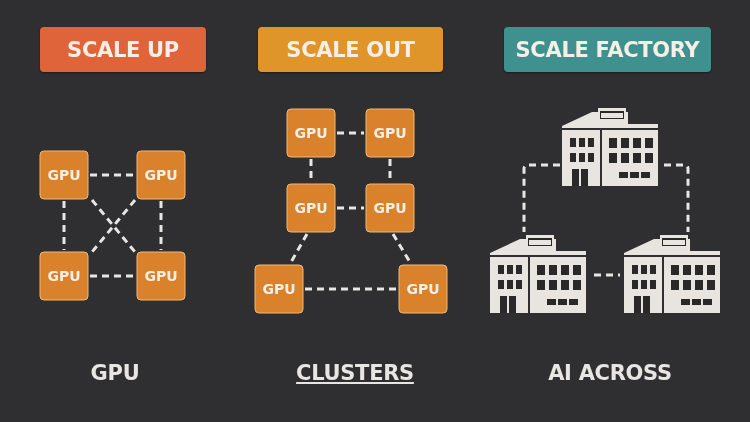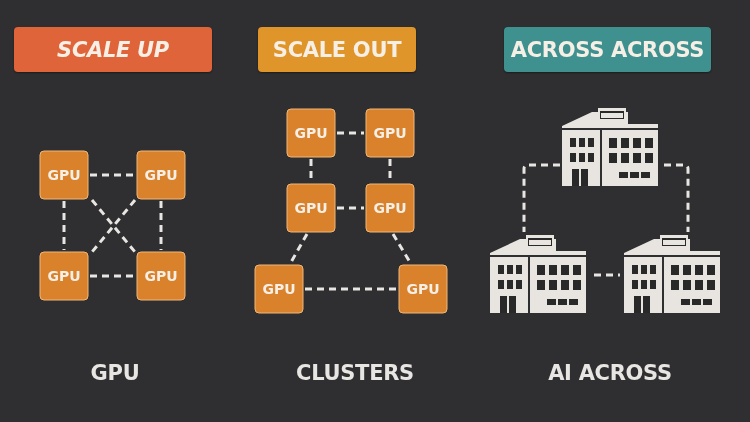--- a/index.html
+++ b/index.html
@@ -10,41 +10,41 @@
     position:relative;
   }
   .pill {
     position:absolute; top:27px; height:45px;
     border-radius:4px;
     color:#f6efe6; font-weight:bold; font-size:21px;
     display:flex; align-items:center; justify-content:center;
     letter-spacing:-0.3px;
     box-shadow:0 1px 2px rgba(0,0,0,0.4);
   }
-  #pill-up { left:14px; width:198px;font-style:italic; }
-  #pill-out { left:258px; width:158px; }
+  #pill-up { left:40px; width:166px; }
+  #pill-out { left:258px; width:185px; }
   #pill-across { left:504px; width:207px; }
   svg.diagram { position:absolute; left:0; top:0; }
   .label {
     position:absolute; top:357px; height:32px;
     color:#e8e6e2; font-size:21px; font-weight:bold;
     display:flex; align-items:center; justify-content:center;
     letter-spacing:-0.3px;
   }
   #label-gpu { left:45px; width:140px; }
-  #label-clusters { left:270px; width:170px; }
+  #label-clusters { left:270px; width:170px;text-decoration:underline; }
   #label-factory { left:515px; width:190px; }
   .gpu-text { font-family:"DejaVu Sans", sans-serif; font-weight:bold; font-size:14px; fill:#f6efe6; }
 </style>
 </head>
 <body style="background: rgb(47, 46, 48);">
 
 <div class="pill" id="pill-up" style="background: rgb(224, 100, 58);">SCALE UP</div>
 <div class="pill" id="pill-out" style="background: rgb(224, 149, 42);">SCALE OUT</div>
-<div class="pill" id="pill-across" style="background: rgb(63, 145, 144);">ACROSS ACROSS</div>
+<div class="pill" id="pill-across" style="background: rgb(63, 145, 144);">SCALE FACTORY</div>
 
 <svg class="diagram" width="750" height="422">
 
   <g id="links">
       <line x1="90" y1="175" x2="135" y2="175" stroke="#e8e6e2" stroke-width="3" stroke-dasharray="7 5"></line>
       <line x1="90" y1="276" x2="135" y2="276" stroke="#e8e6e2" stroke-width="3" stroke-dasharray="7 5"></line>
       <line x1="64" y1="201" x2="64" y2="250" stroke="#e8e6e2" stroke-width="3" stroke-dasharray="7 5"></line>
       <line x1="161" y1="201" x2="161" y2="250" stroke="#e8e6e2" stroke-width="3" stroke-dasharray="7 5"></line>
       <line x1="92" y1="200" x2="135" y2="252" stroke="#e8e6e2" stroke-width="3" stroke-dasharray="7 5"></line>
       <line x1="135" y1="200" x2="92" y2="252" stroke="#e8e6e2" stroke-width="3" stroke-dasharray="7 5"></line>

